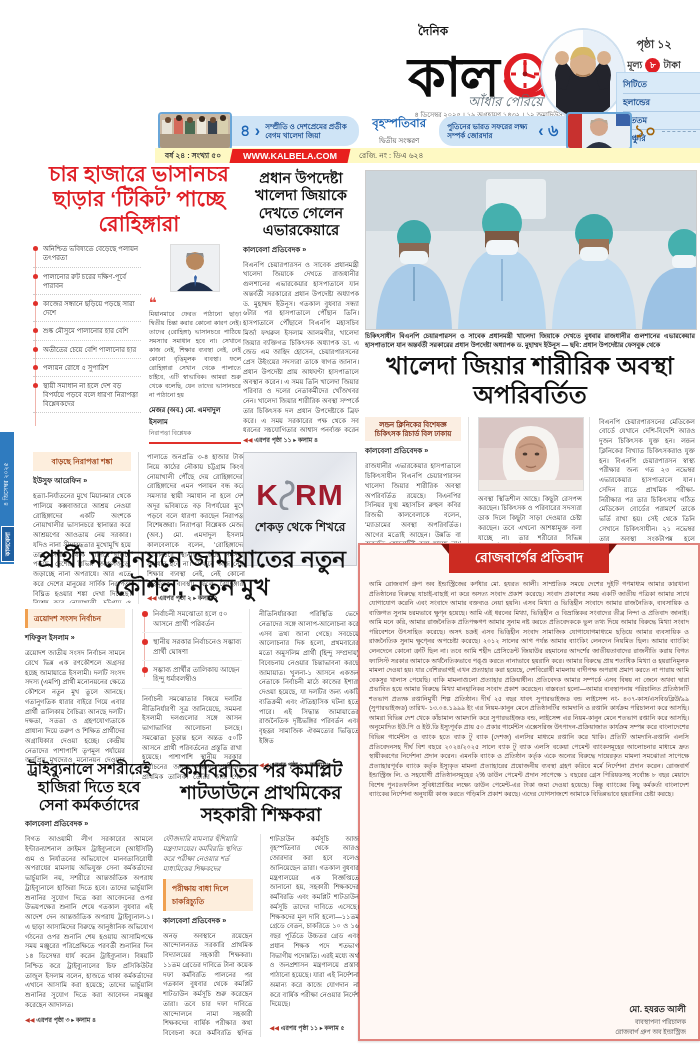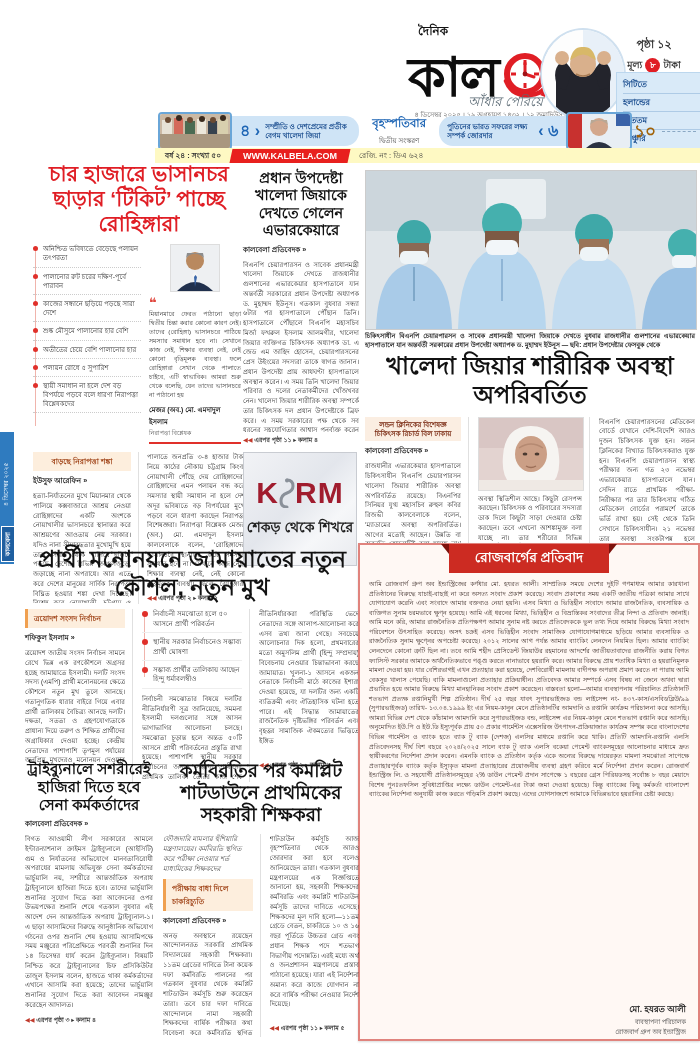--- a/index.html
+++ b/index.html
@@ -71,21 +71,21 @@
   .qname{font-size:6.8px;font-weight:bold;margin-top:4px;}
   .qrole{font-size:6.2px;color:#555;border-bottom:2px solid #e0302a;padding-bottom:3px;}
   .rgbody{display:flex;gap:8px;margin-top:8px;}
   .rgbody .c{width:102px;}
   
   .evercare{position:absolute;left:243px;top:170px;width:116px;}
   .evercare .h-blk{font-size:14.5px;}
   .ksrm{margin-top:6px;width:112px;height:112px;border:1px solid #c9ccd2;background:linear-gradient(135deg,#f2f3f6 0%,#e3e6ec 45%,#f6f7f9 70%,#e8eaef 100%);
         display:flex;flex-direction:column;align-items:center;justify-content:center;}
   .ksrm .brand{display:flex;align-items:center;font-size:30px;font-weight:900;color:#a01c2e;letter-spacing:1px;line-height:1;}
-  .ksrm .slogan{font-size:14px;font-weight:bold;color:#222;margin-top:8px;}
+  .ksrm .slogan{font-size:12px;font-weight:bold;color:#222;margin-top:8px;font-family:Liberation Serif, serif;}
   
   .leadphoto{position:absolute;left:365px;top:170px;width:330px;height:158px;overflow:hidden;border:1px solid #ccc;}
   .leadcap{position:absolute;left:365px;top:331px;width:330px;font-size:6.4px;line-height:1.45;text-align:justify;color:#222;font-weight:bold;}
   .khaleda{position:absolute;left:365px;top:352px;width:330px;}
   .khaleda .h-blk{font-size:24px;}
   .khcols{display:flex;gap:9px;margin-top:7px;}
   .khcols .c{width:104px;}
   .khphoto{width:104px;height:72px;overflow:hidden;border:1px solid #ddd;margin-bottom:3px;}
   .kicker2{background:#fbeee2;color:#7a2a12;font-weight:bold;font-size:7px;padding:3px 5px;text-align:center;line-height:1.35;border-left:none;}
   

